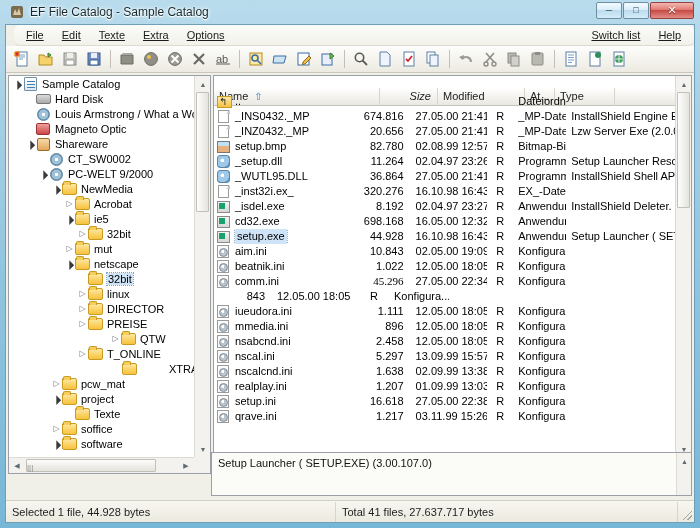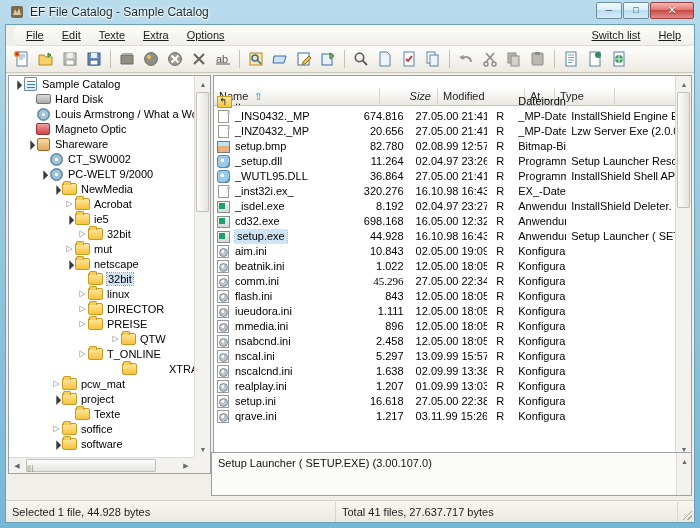--- a/index.html
+++ b/index.html
@@ -893,26 +893,20 @@
                 </span>
                 <span class="nametext">comm.ini</span>
               </div>
               <div class="cell num" style="width: 58px; font-family: Liberation Serif, serif;">45.296</div>
               <div class="cell " style="width: 87px;">27.05.00  22:34</div>
               <div class="cell ctr" style="width: 30px;">R</div>
               <div class="cell " style="width: 60px;">Konfigura...</div>
               <div class="cell " style="width: 124px;"></div>
             </div>
             <div class="row">
-              <div class="cell name" style="width: 166px;">
-                <span class="fileico">
-                  <div class="ic-ini"></div>
-                </span>
-                <span class="nametext">flash.ini</span>
-              </div>
               <div class="cell num" style="width: 58px;">843</div>
               <div class="cell " style="width: 87px;">12.05.00  18:05</div>
               <div class="cell ctr" style="width: 30px;">R</div>
               <div class="cell " style="width: 60px;">Konfigura...</div>
               <div class="cell " style="width: 124px;"></div>
             </div>
             <div class="row">
               <div class="cell name" style="width: 166px;">
                 <span class="fileico">
                   <div class="ic-ini"></div>

